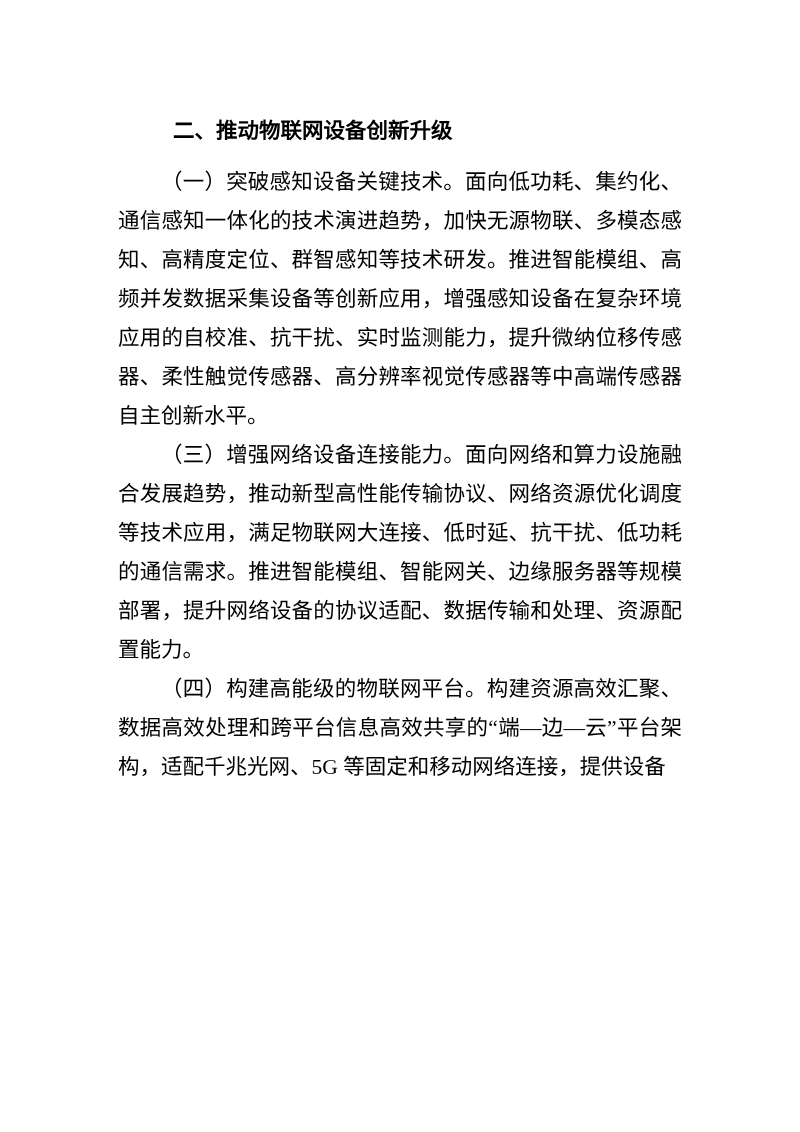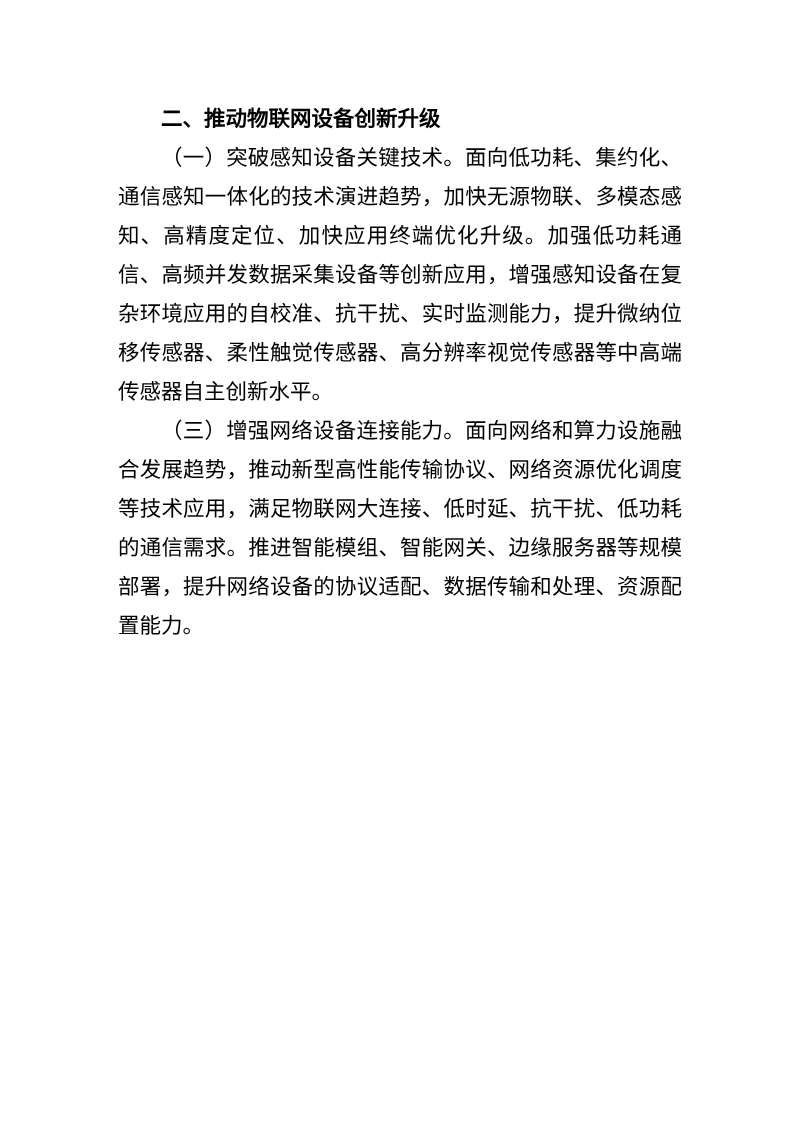--- a/index.html
+++ b/index.html
@@ -20,21 +20,21 @@
     top: 100px;
     width: 564px;
     color: #000000;
     font-family: "Liberation Serif", "DejaVu Serif", serif;
     font-size: 21.5px;
     line-height: 39px;
     text-align: justify;
     text-justify: inter-character;
   }
   .doc-heading {
-    margin: 0;
+    margin: 12px;
     padding: 0;
     text-indent: 2em;
     font-family: "Liberation Sans", "DejaVu Sans", sans-serif;
     font-weight: bold;
     font-size: 21.5px;
     line-height: 39px;
     color: #000000;
     text-align: left;
   }
   .doc-paragraph {
@@ -45,16 +45,17 @@
     line-height: 39px;
     color: #000000;
   }
 </style>
 </head>
 <body>
 
 <div class="page">
   <div class="doc-body">
     <h2 class="doc-heading">二、推动物联网设备创新升级</h2>
-    <p class="doc-paragraph">（一）突破感知设备关键技术。面向低功耗、集约化、通信感知一体化的技术演进趋势，加快无源物联、多模态感知、高精度定位、加快应用终端优化升级。加强低功耗通信、高频并发数据采集设备等创新应用，增强感知设备在复杂环境应用的自校准、抗干扰、实时监测能力，提升微纳位移传感器、柔性触觉传感器、高分辨率视觉传感器等中高端传感器自主创新水平。</p>
+    <p class="doc-paragraph">（一）突破感知设备关键技术。面向低功耗、集约化、通信感知一体化的技术演进趋势，加快无源物联、多模态感知、高精度定位、群智感知等技术研发。推进智能模组、高频并发数据采集设备等创新应用，增强感知设备在复杂环境应用的自校准、抗干扰、实时监测能力，提升微纳位移传感器、柔性触觉传感器、高分辨率视觉传感器等中高端传感器自主创新水平。</p>
     <p class="doc-paragraph">（三）增强网络设备连接能力。面向网络和算力设施融合发展趋势，推动新型高性能传输协议、网络资源优化调度等技术应用，满足物联网大连接、低时延、抗干扰、低功耗的通信需求。推进智能模组、智能网关、边缘服务器等规模部署，提升网络设备的协议适配、数据传输和处理、资源配置能力。</p>
+    <p class="doc-paragraph">（四）构建高能级的物联网平台。构建资源高效汇聚、数据高效处理和跨平台信息高效共享的“端—边—云”平台架构，适配千兆光网、5G 等固定和移动网络连接，提供设备</p>
   </div>
 </div>
 
 </body></html>

